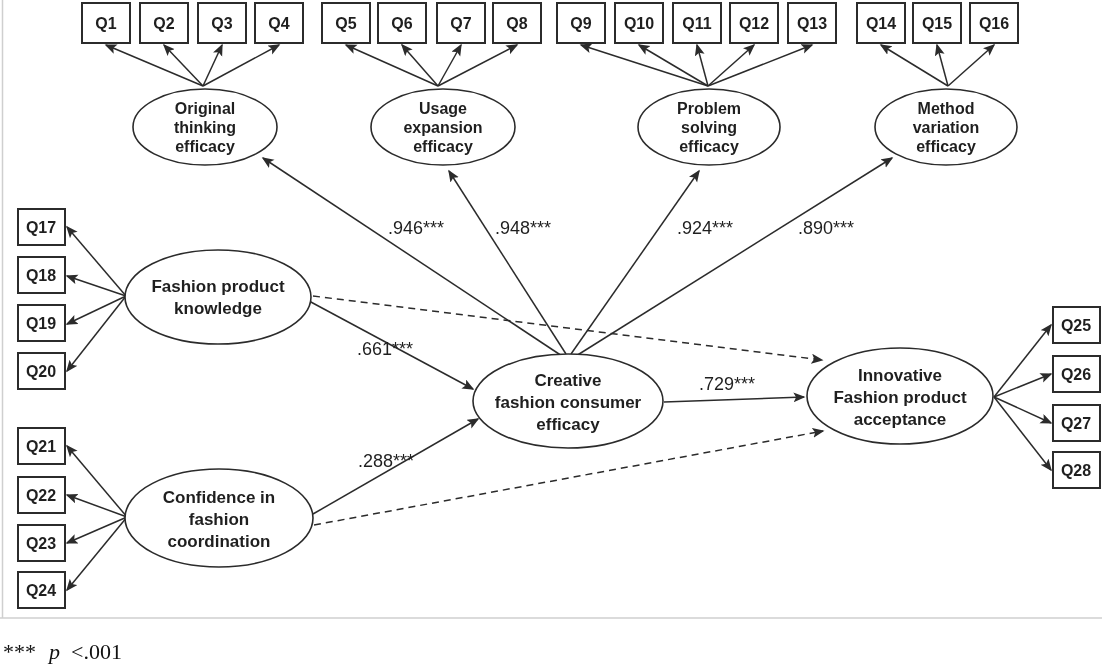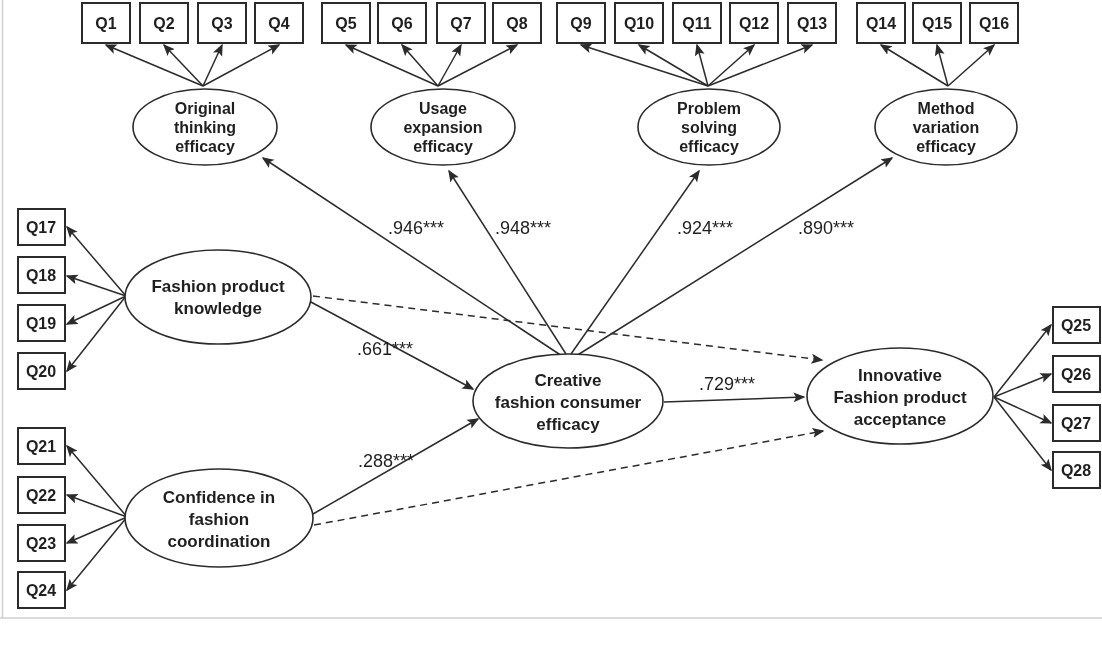--- a/index.html
+++ b/index.html
@@ -214,13 +214,16 @@
         <text class="qlabel" x="1076" y="331">Q25</text>
     <rect class="shape box" x="1053" y="356" width="47" height="36"></rect>
         <text class="qlabel" x="1076" y="380">Q26</text>
     <rect class="shape box" x="1053" y="405" width="47" height="36"></rect>
         <text class="qlabel" x="1076" y="429">Q27</text>
     <rect class="shape box" x="1053" y="452" width="47" height="36"></rect>
         <text class="qlabel" x="1076" y="476">Q28</text>
   </g>
 </svg>
 
+<div class="footnote">
+  <span>***</span><span class="pp">p</span><span class="th">&lt;.001</span>
 </div>
+</div>
 
 </body></html>

